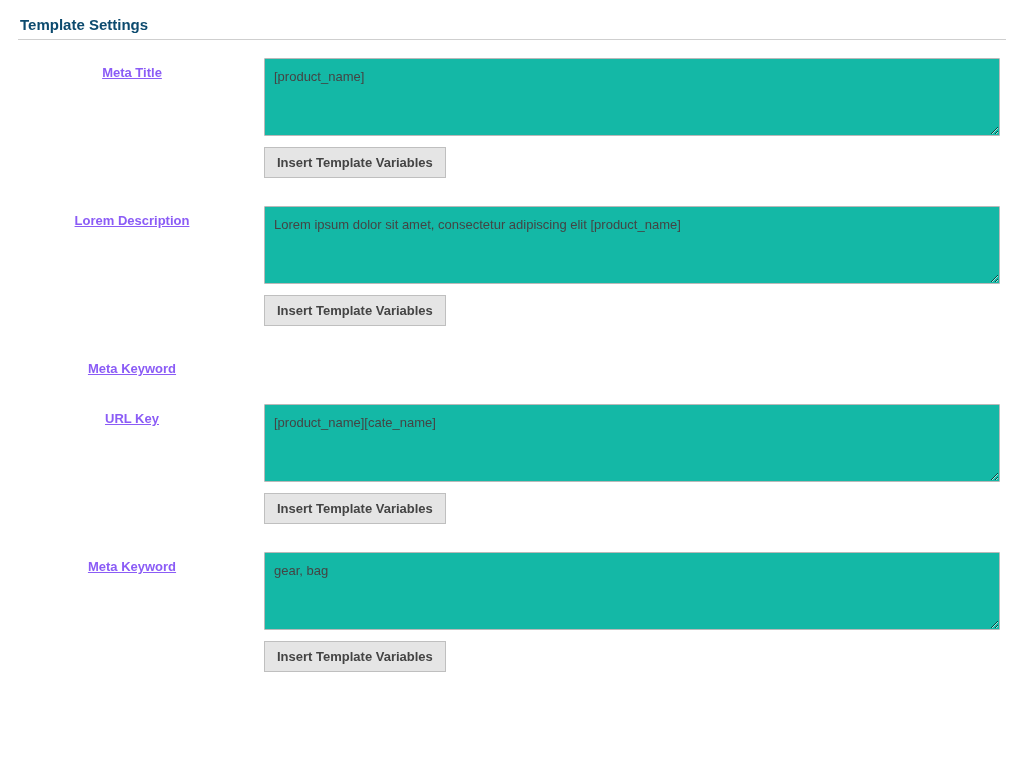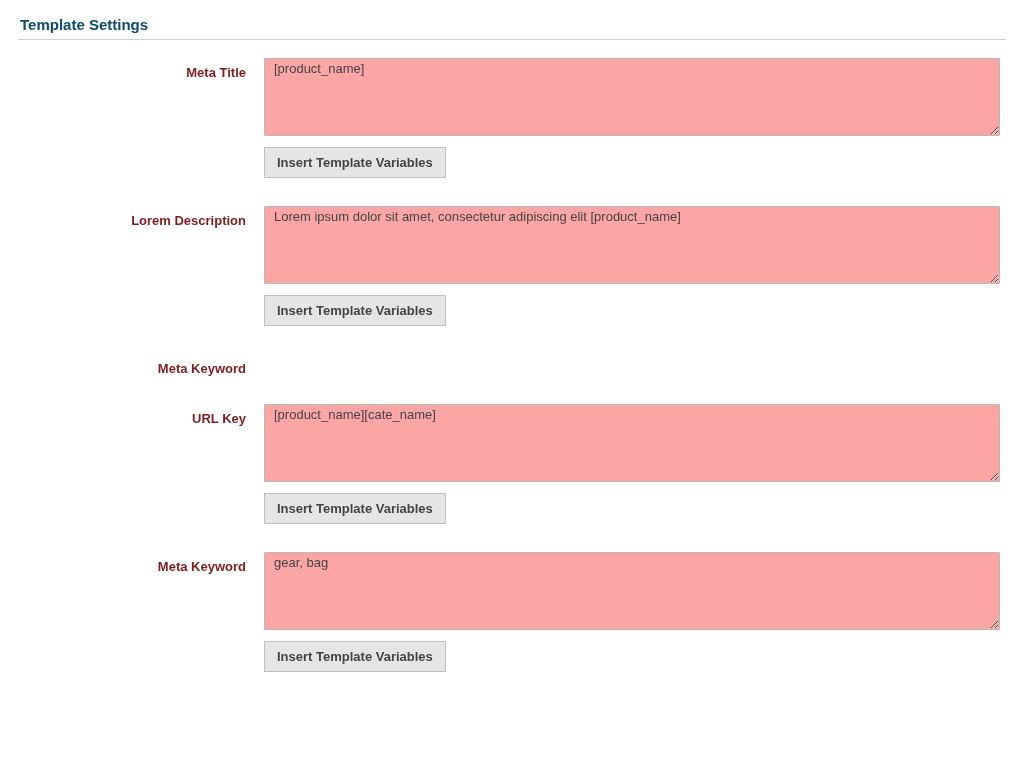--- a/index.html
+++ b/index.html
@@ -28,43 +28,44 @@
     margin: 0 0 18px 0;
   }
   .field-row {
     display: flex;
     align-items: flex-start;
     margin-bottom: 28px;
   }
   .field-label {
     width: 246px;
     flex: 0 0 246px;
-    text-align: right;
+    text-align: center;
     padding-right: 18px;
     padding-top: 7px;
     font-size: 13px;
     font-weight: 600;
-    color: #7f1d1d;
+    color: #8b5cf6;
+    text-decoration: underline;
   }
   .field-control {
     flex: 1 1 auto;
     max-width: 736px;
   }
   textarea.field-area {
     width: 100%;
     height: 78px;
-    padding: 1px 9px;
+    padding: 9px 9px;
     font-family: inherit;
     font-size: 13px;
     color: #444;
     border: 1px solid #b9b9b9;
     border-radius: 1px;
     resize: both;
     line-height: 1.4;
-    background: #fca5a5;
+    background: #14b8a6;
   }
   .insert-btn {
     display: inline-block;
     margin-top: 8px;
     padding: 7px 12px;
     font-size: 13px;
     font-weight: 600;
     color: #444;
     background: #e5e5e5;
     border: 1px solid #bfbfbf;

